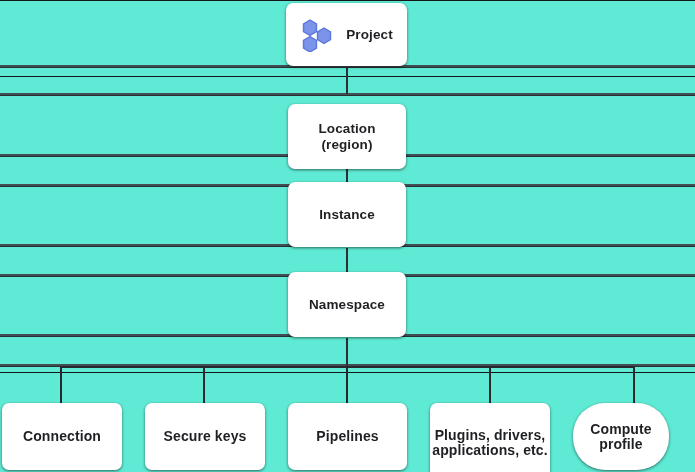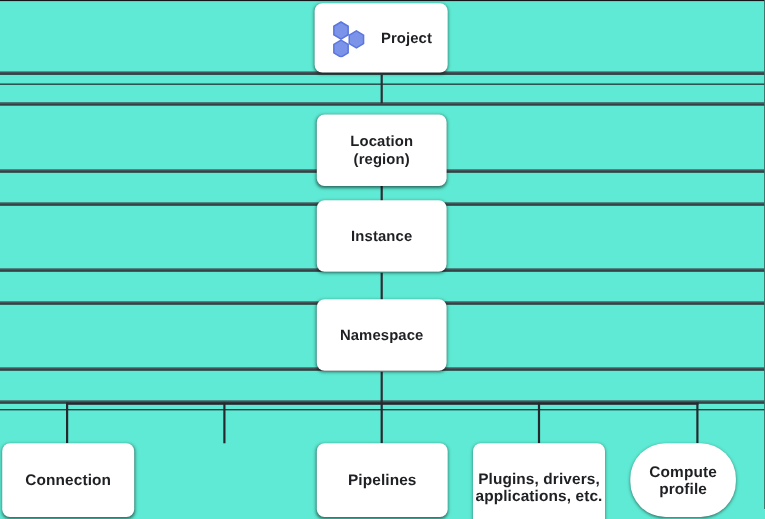--- a/index.html
+++ b/index.html
@@ -137,20 +137,23 @@
   </div>
 
   <div class="node" style="left:288px; top:272px; width:118px; height:65px;">
     <span class="label">Namespace</span>
   </div>
 
   <div class="node leaf" style="left:2px; top:403px; width:120px; height:67px;">
     <span class="label">Connection</span>
   </div>
 
+  <div class="node leaf" style="left:145px; top:403px; width:120px; height:67px;">
+    <span class="label">Secure keys</span>
+  </div>
 
   <div class="node leaf" style="left:288px; top:403px; width:119px; height:67px;justify-content:center;">
     <span class="label">Pipelines</span>
   </div>
 
   <div class="node leaf" style="left:430px; top:403px; width:120px; height:80px;">
     <span class="label">Plugins, drivers,
 applications, etc.</span>
   </div>
 

